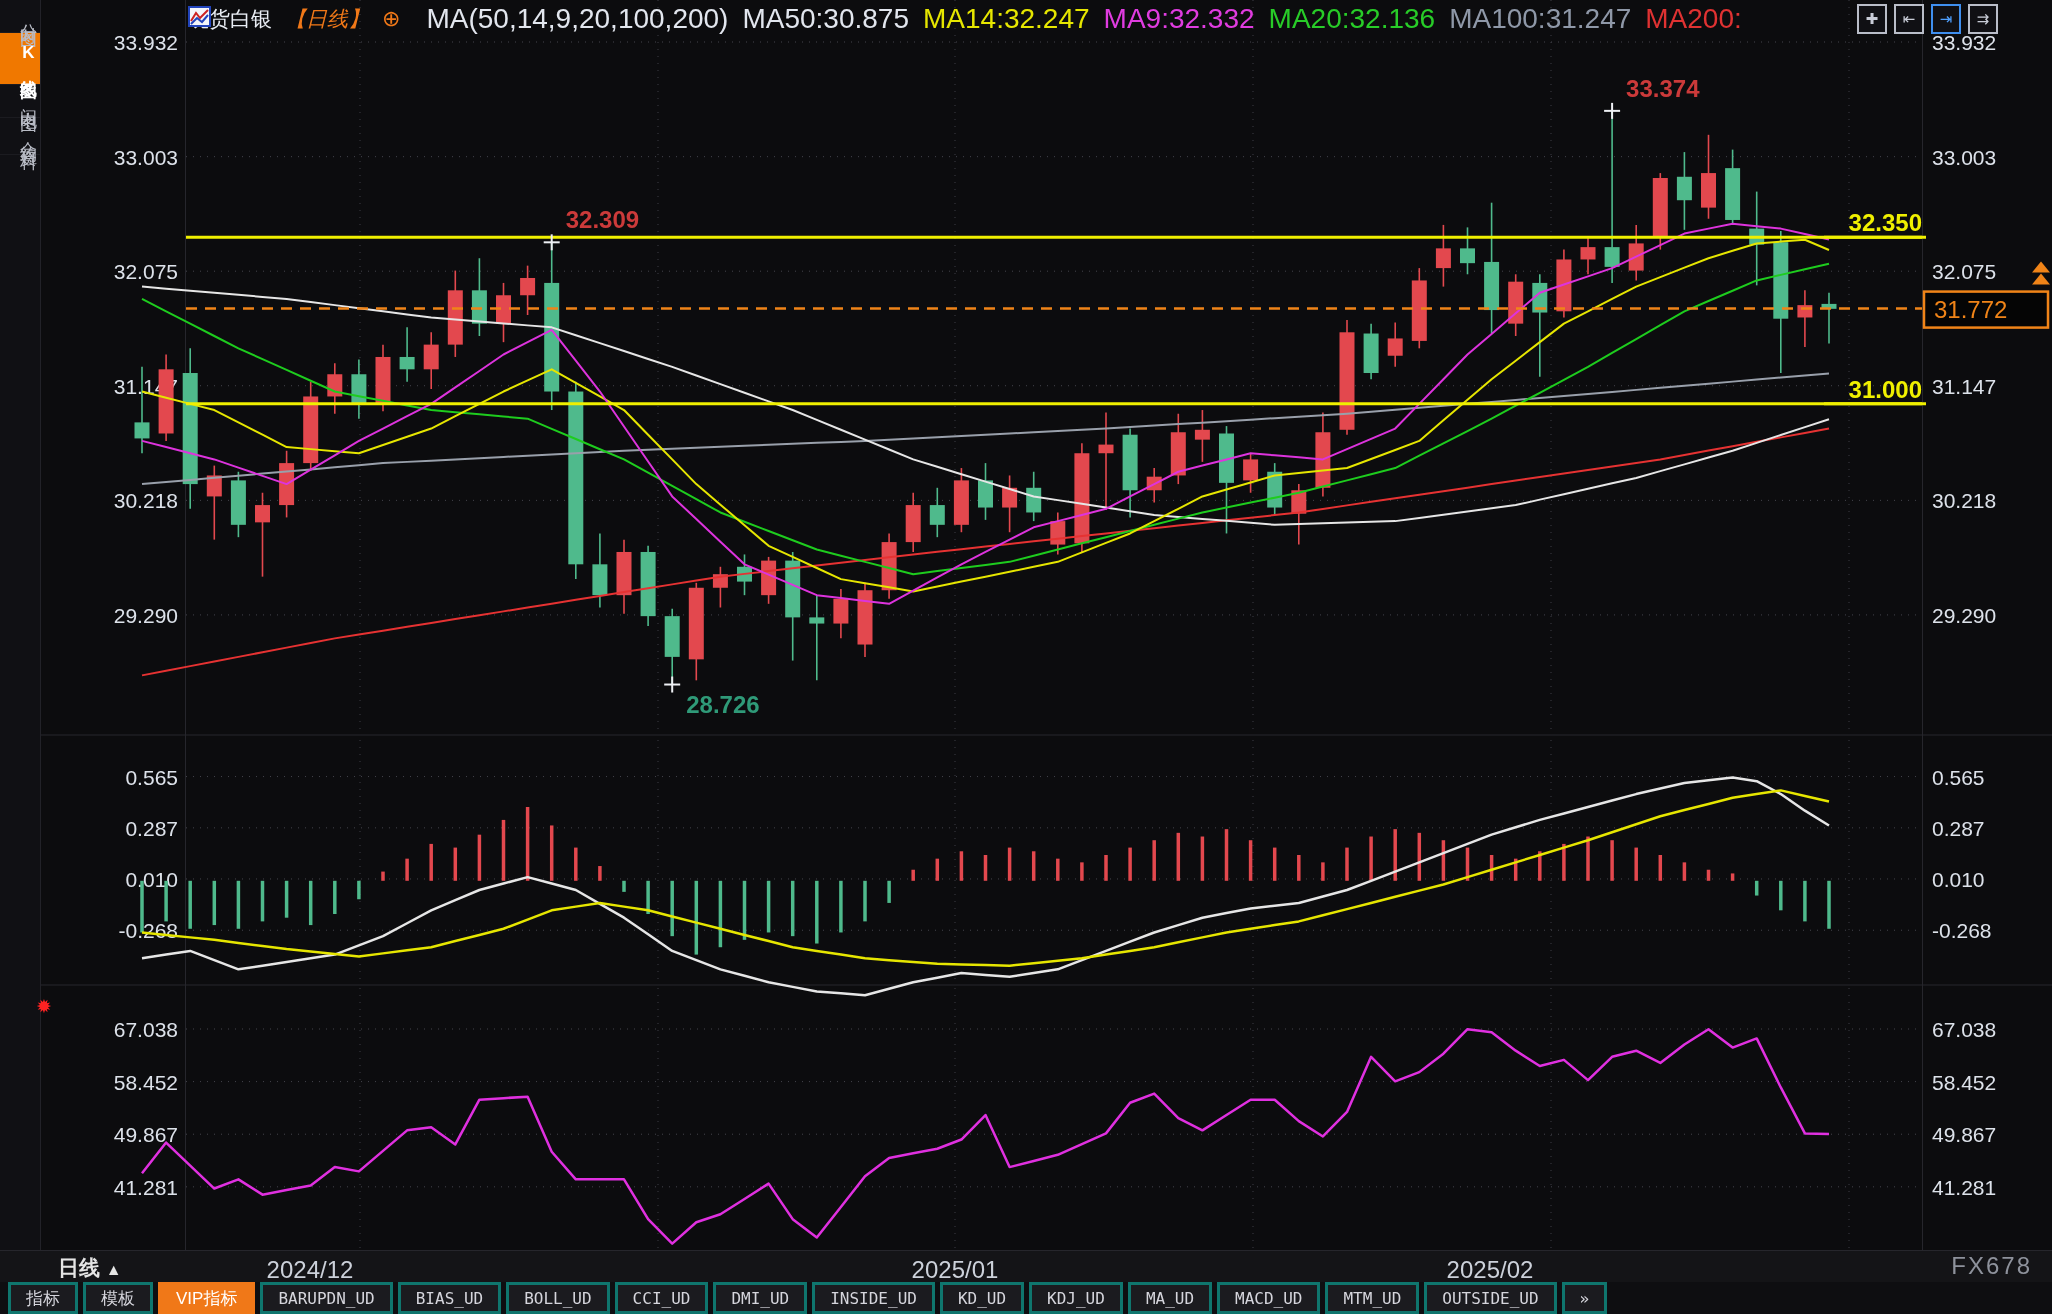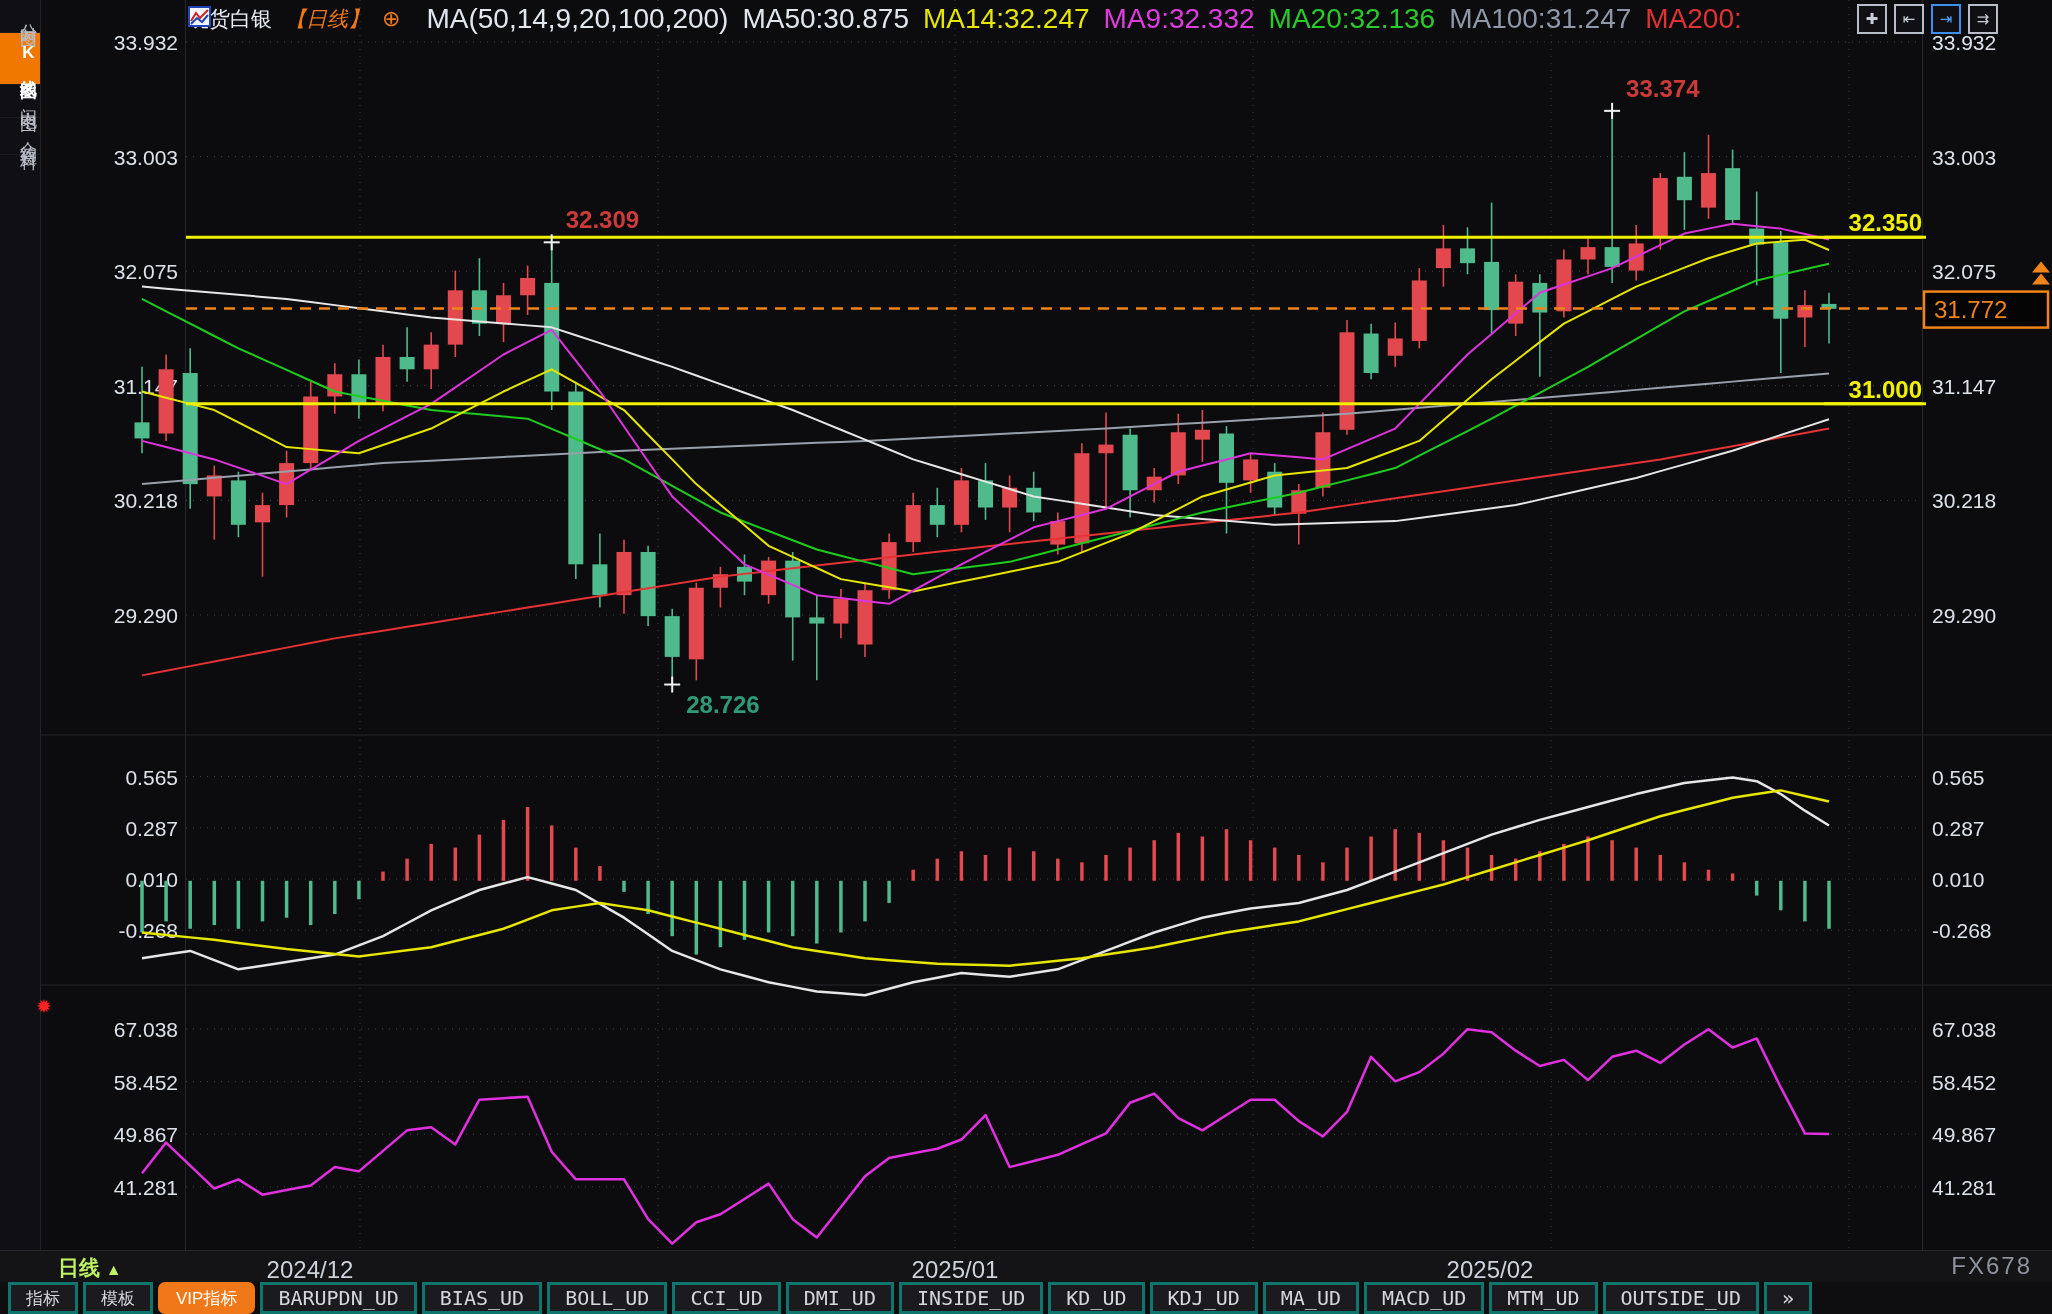--- a/index.html
+++ b/index.html
@@ -19,29 +19,29 @@
   .ma-item{font-size:28px;}
   #toolbar{position:absolute;right:54px;top:4px;display:flex;gap:7px;z-index:6;}
   .tool-btn{width:26px;height:26px;border:2px solid #b9bdc8;color:#c9cdd8;display:flex;align-items:center;justify-content:center;
     font-size:15px;background:#101014;cursor:pointer;}
   .tool-btn.active{border-color:#3f8fef;color:#4fa0ff;}
   
   .panel-header{position:absolute;left:188px;display:flex;gap:16px;font-size:21px;z-index:6;white-space:nowrap;}
   #sun-icon{position:absolute;left:36px;top:995px;color:#ff2222;font-size:19px;z-index:6;}
   
   #date-row{position:absolute;left:0;top:1250px;width:2052px;height:32px;background:#141417;border-top:1px solid #26262c;z-index:5;}
-  #period-btn{position:absolute;left:58px;top:3px;color:#bef264;font-size:21px;font-weight:bold;cursor:pointer;}
+  #period-btn{position:absolute;left:58px;top:3px;color:#e5e5e5;font-size:21px;font-weight:bold;cursor:pointer;}
   #period-btn .arr{font-size:16px;}
   .date-label{position:absolute;top:5px;transform:translateX(-50%);color:#ccd1da;font-size:24px;}
   #tab-row{position:absolute;left:0;top:1282px;width:2052px;height:32px;background:#0e0e11;display:flex;gap:5px;
     padding-left:8px;align-items:stretch;z-index:5;}
   .tab{background:#1b1b1f;border:3px solid #0f766e;color:#d5d5dc;font-size:17px;display:flex;align-items:center;
     padding:0 15px;cursor:pointer;white-space:nowrap;}
-  .tab.mono{font-family:"DejaVu Sans Mono",monospace;font-size:20px;}
-  .tab.active{background:#f07818;border-color:#f07818;color:#fff;border-radius:7px;}
+  .tab.mono{font-family:"DejaVu Sans Mono",monospace;font-size:16px;}
+  .tab.active{background:#f07818;border-color:#f07818;color:#fff;}
   #watermark{position:absolute;right:20px;top:1252px;color:#8e929c;font-size:24px;letter-spacing:2px;z-index:7;}
   .chart-icon-box{display:inline-flex;align-items:center;}
 </style>
 </head>
 <body>
 <div id="stage">
 
 <svg id="chart-svg" width="2052" height="1250">
       <line x1="185.5" y1="0" x2="185.5" y2="1250" stroke="#26262c" stroke-width="1"></line>
       <line x1="1922.5" y1="0" x2="1922.5" y2="1250" stroke="#26262c" stroke-width="1"></line>

